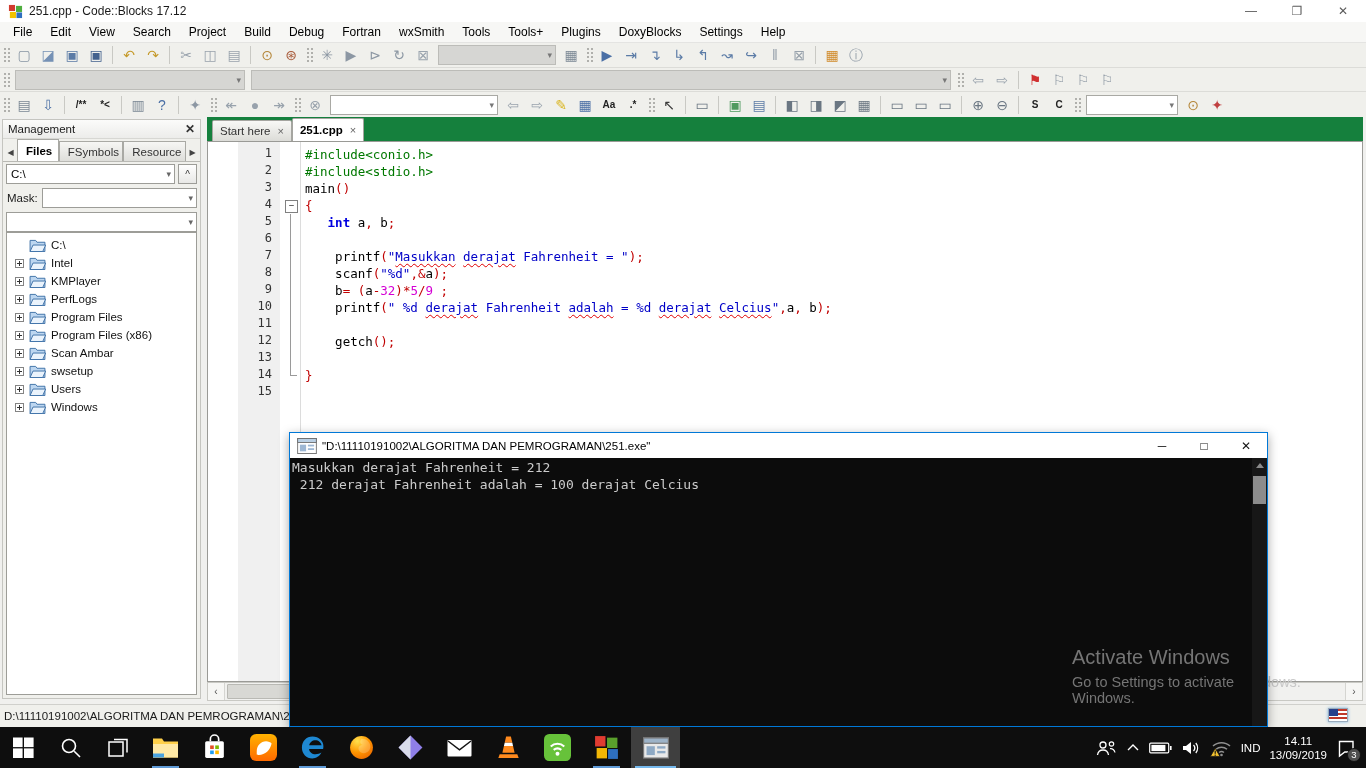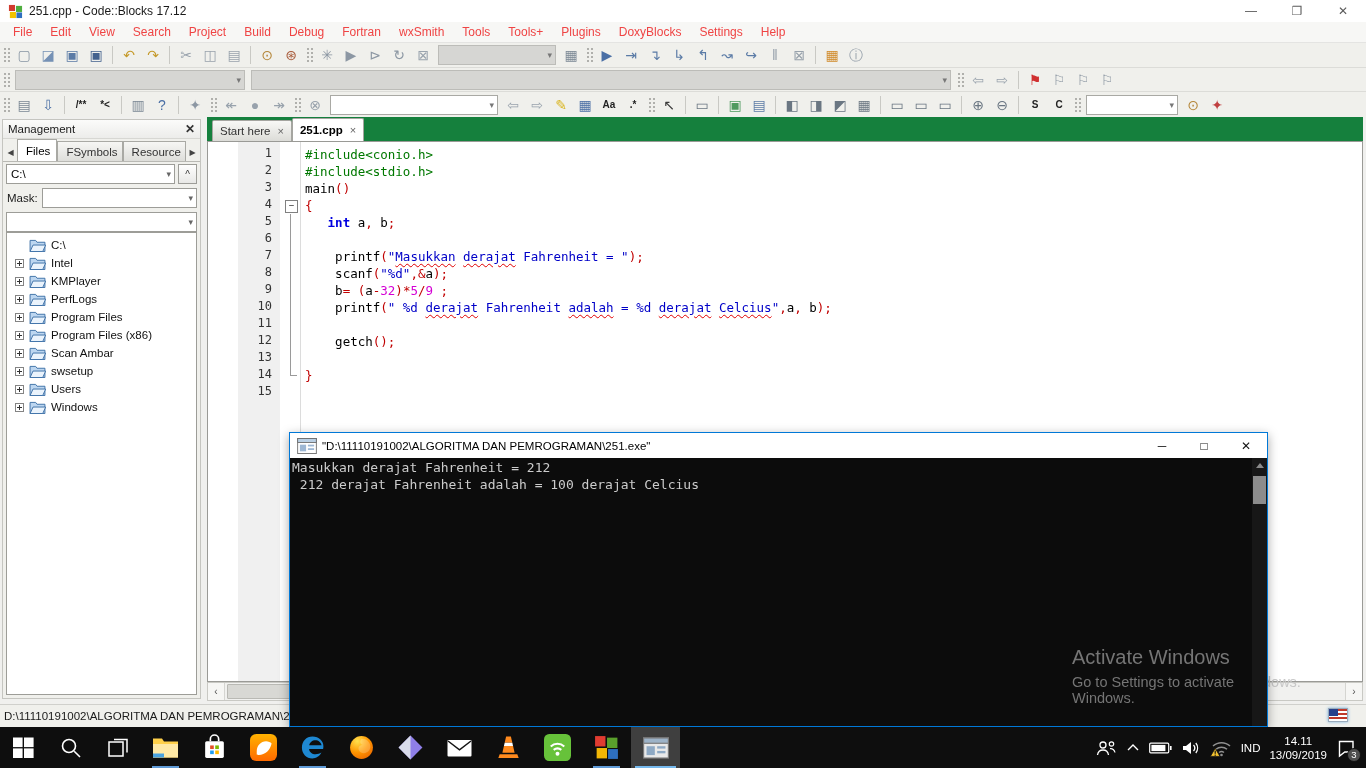--- a/index.html
+++ b/index.html
@@ -9,21 +9,21 @@
 
   
   #titlebar { position:absolute; left:0; top:0; width:1366px; height:22px; background:#ffffff; display:flex; align-items:center; }
   #cb-logo { width:15px; height:15px; margin:0 6px 0 8px; }
   #win-title { font-size:12px; color:#1a1a1a; }
   #win-btns { margin-left:auto; display:flex; height:100%; }
   .win-btn { width:46px; height:100%; display:flex; align-items:center; justify-content:center; color:#5a5a5a; font-size:12px; }
 
   
   #menubar { position:absolute; left:0; top:22px; width:1366px; height:21px; background:#f7f7f5; display:flex; align-items:center; padding-left:4px; border-bottom:1px solid #e4e4e2; }
-  .menu-item { font-size:12px; color:#ef4444; padding:2px 9px; cursor:default; }
+  .menu-item { font-size:12px; color:#000000; padding:2px 9px; cursor:default; }
 
   
   .toolbar { position:absolute; left:0; width:1366px; background:#f0f0ec; display:flex; align-items:center; border-bottom:1px solid #dcdcd8; }
   #tb1 { top:43px; height:25px; }
   #tb2 { top:68px; height:24px; }
   #tb3 { top:92px; height:26px; }
   .tb-grip { width:8px; height:18px; margin:0 2px; background:radial-gradient(circle, #b0b0ac 1px, transparent 1.2px); background-size:4px 4px; background-position:1px 1px; }
   .tb-sep { width:1px; height:18px; background:#c9c9c4; margin:0 4px; }
   .tb-ic { width:24px; height:22px; display:flex; align-items:center; justify-content:center; font-size:14px; line-height:1; cursor:default; }
   .tb-tx { min-width:24px; height:22px; display:flex; align-items:center; justify-content:center; font-size:10px; font-weight:bold; color:#222; }
@@ -34,21 +34,21 @@
   
   #workspace { position:absolute; left:0; top:117px; width:1366px; height:586px; background:#f0f0ee; }
 
   
   #management { position:absolute; left:2px; top:2px; width:199px; height:580px; background:#f0f0ec; border:1px solid #c5c5c0; }
   #mgmt-header { height:19px; display:flex; align-items:center; padding:0 5px; font-size:11.5px; color:#1a1a1a; background:linear-gradient(#fbfbfa,#ececea); border-bottom:1px solid #d7d7d3; }
   #mgmt-close { margin-left:auto; font-size:12px; color:#333; font-weight:bold; }
   #mgmt-tabs { height:23px; display:flex; align-items:flex-end; padding:2px 1px 0 1px; border-bottom:1px solid #b9b9b4; }
   .mtab-scroll { width:13px; height:18px; display:flex; align-items:center; justify-content:center; font-size:8px; color:#444; }
   .mgmt-tab { height:20px; padding:0 8px; font-size:11.5px; display:flex; align-items:center; background:linear-gradient(#f6f6f4,#dededa); border:1px solid #a9a9a4; border-bottom:none; color:#333; white-space:nowrap; overflow:hidden; }
-  .mgmt-tab.active { background:#fff; font-weight:normal; height:22px; color:#000;margin-top:15px; }
+  .mgmt-tab.active { background:#fff; font-weight:bold; height:22px; color:#000;margin-top:15px; }
   .mgmt-row { display:flex; align-items:center; padding:2px 3px; }
   .mgmt-combo { height:20px; background:#fff; border:1px solid #9d9d98; flex:1; display:flex; align-items:center; font-size:11.5px; padding-left:4px; position:relative; color:#000; }
   .mgmt-combo .cmb-arrow { position:absolute; right:3px; top:4px; font-size:9px; color:#666; }
   .mgmt-btn { width:19px; height:20px; border:1px solid #9d9d98; background:linear-gradient(#fefefe,#e8e8e6); margin-left:3px; font-size:10px; display:flex; align-items:center; justify-content:center; color:#333; }
   #mask-label { font-size:11.5px; margin:0 4px 0 1px; color:#1a1a1a; }
   #mgmt-tree { position:absolute; left:3px; top:112px; right:3px; bottom:3px; background:#fff; border:1px solid #9d9d98; overflow:hidden; padding-top:3px; }
   .tree-item { height:18px; display:flex; align-items:center; font-size:11.5px; color:#111; white-space:nowrap; }
   .tree-exp { width:9px; height:9px; border:1px solid #848484; background:#fff; margin:0 5px 0 8px; position:relative; flex:none; }
   .tree-exp::before { content:""; position:absolute; left:1px; top:3px; width:5px; height:1px; background:#333; }
   .tree-exp::after { content:""; position:absolute; left:3px; top:1px; width:1px; height:5px; background:#333; }

